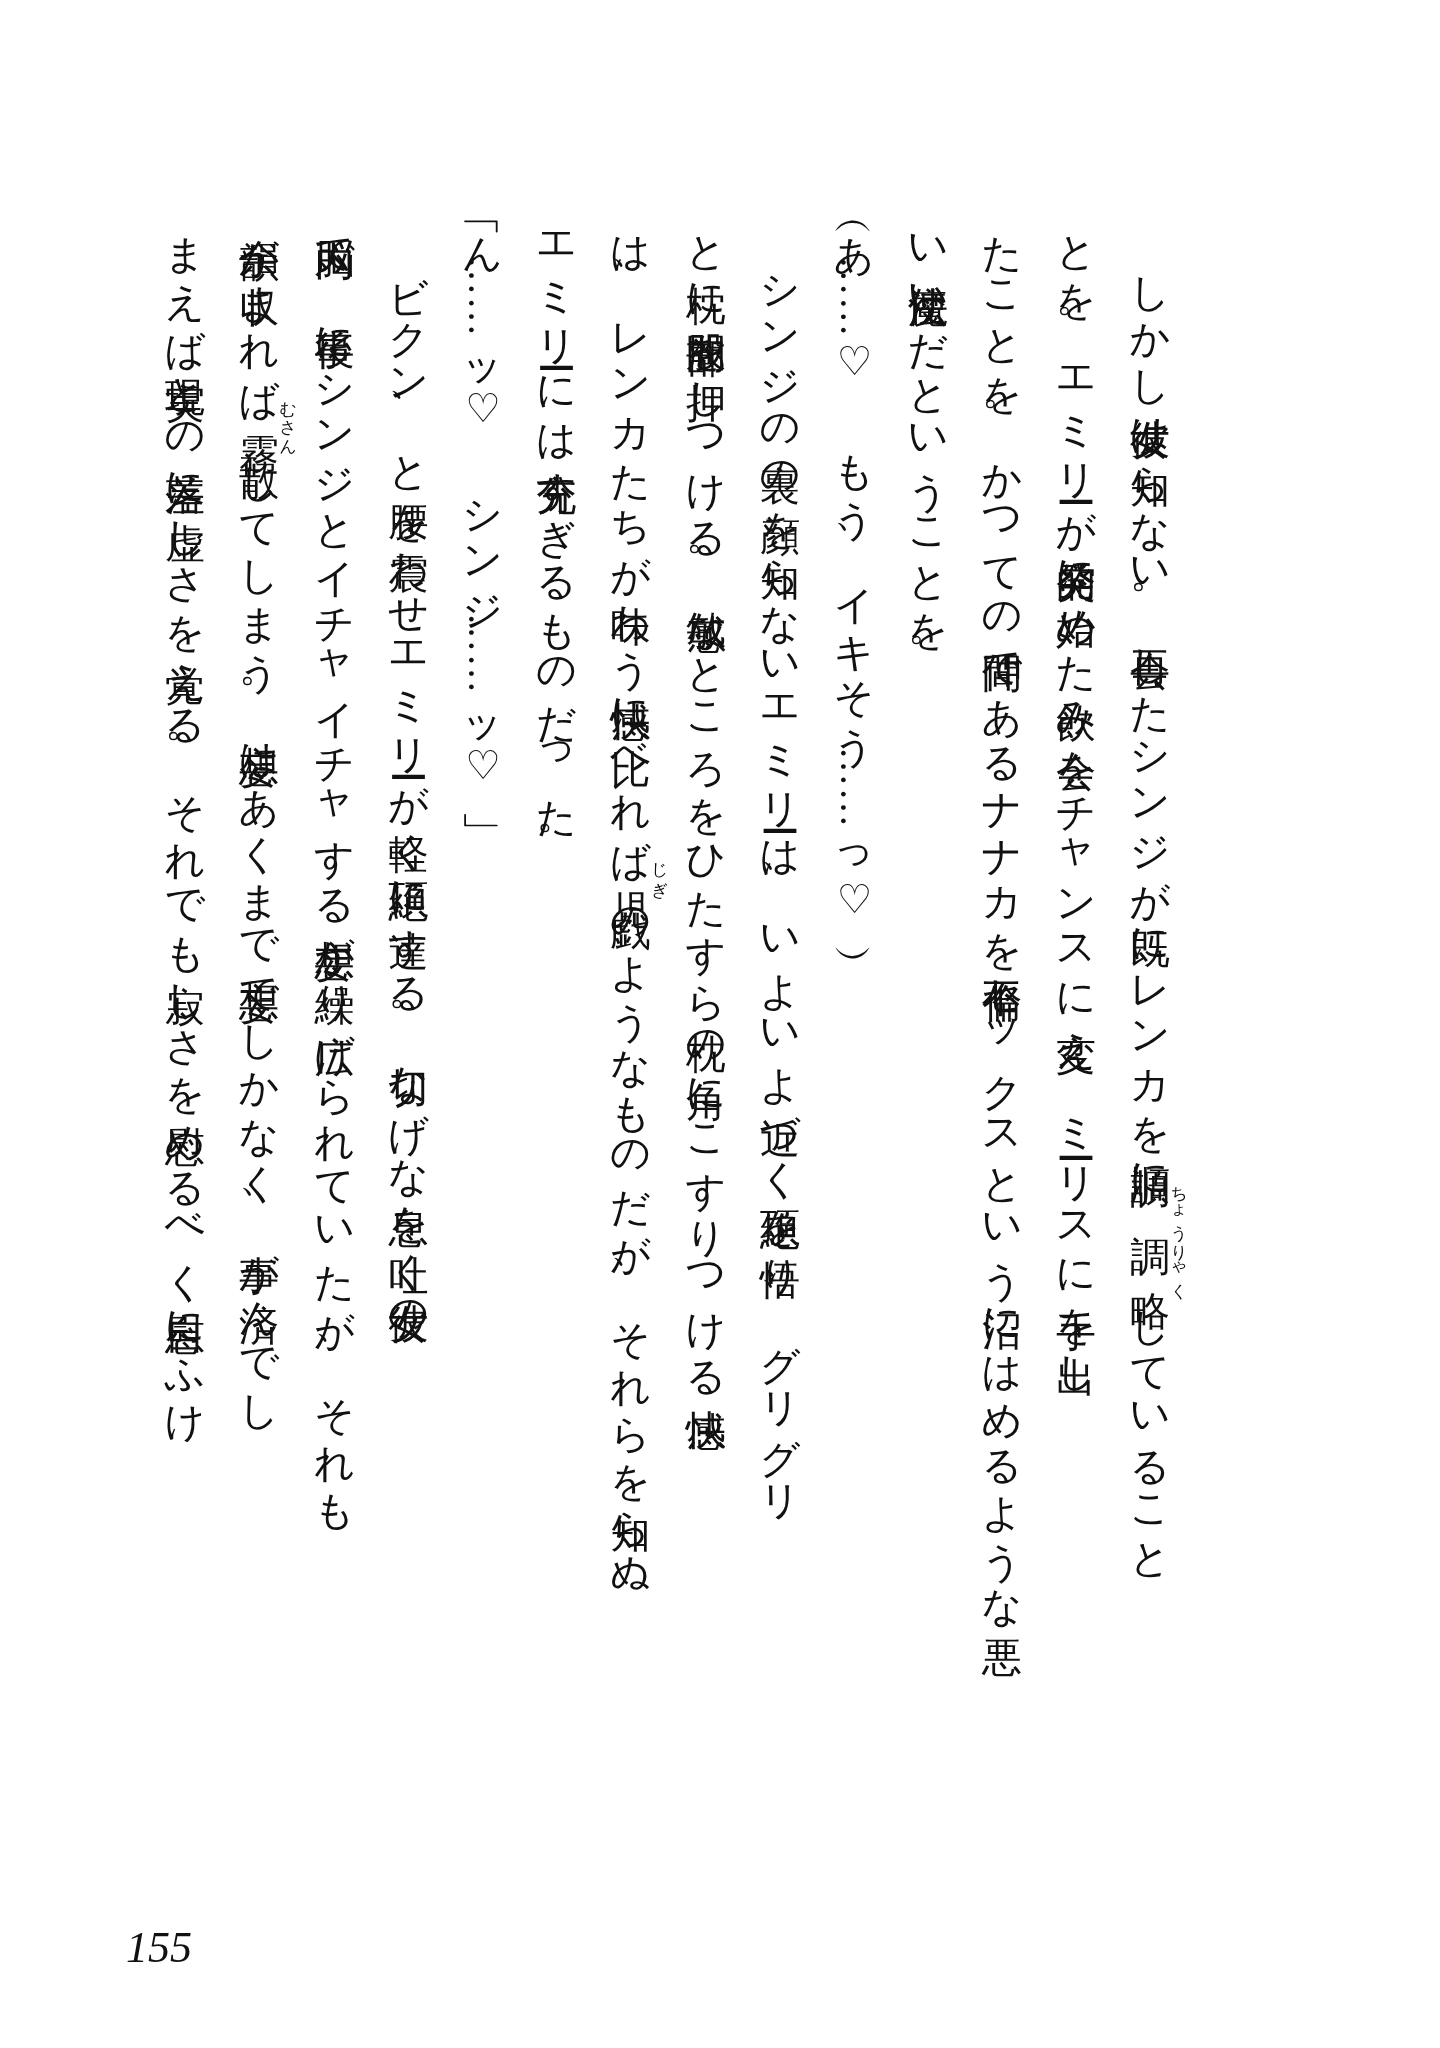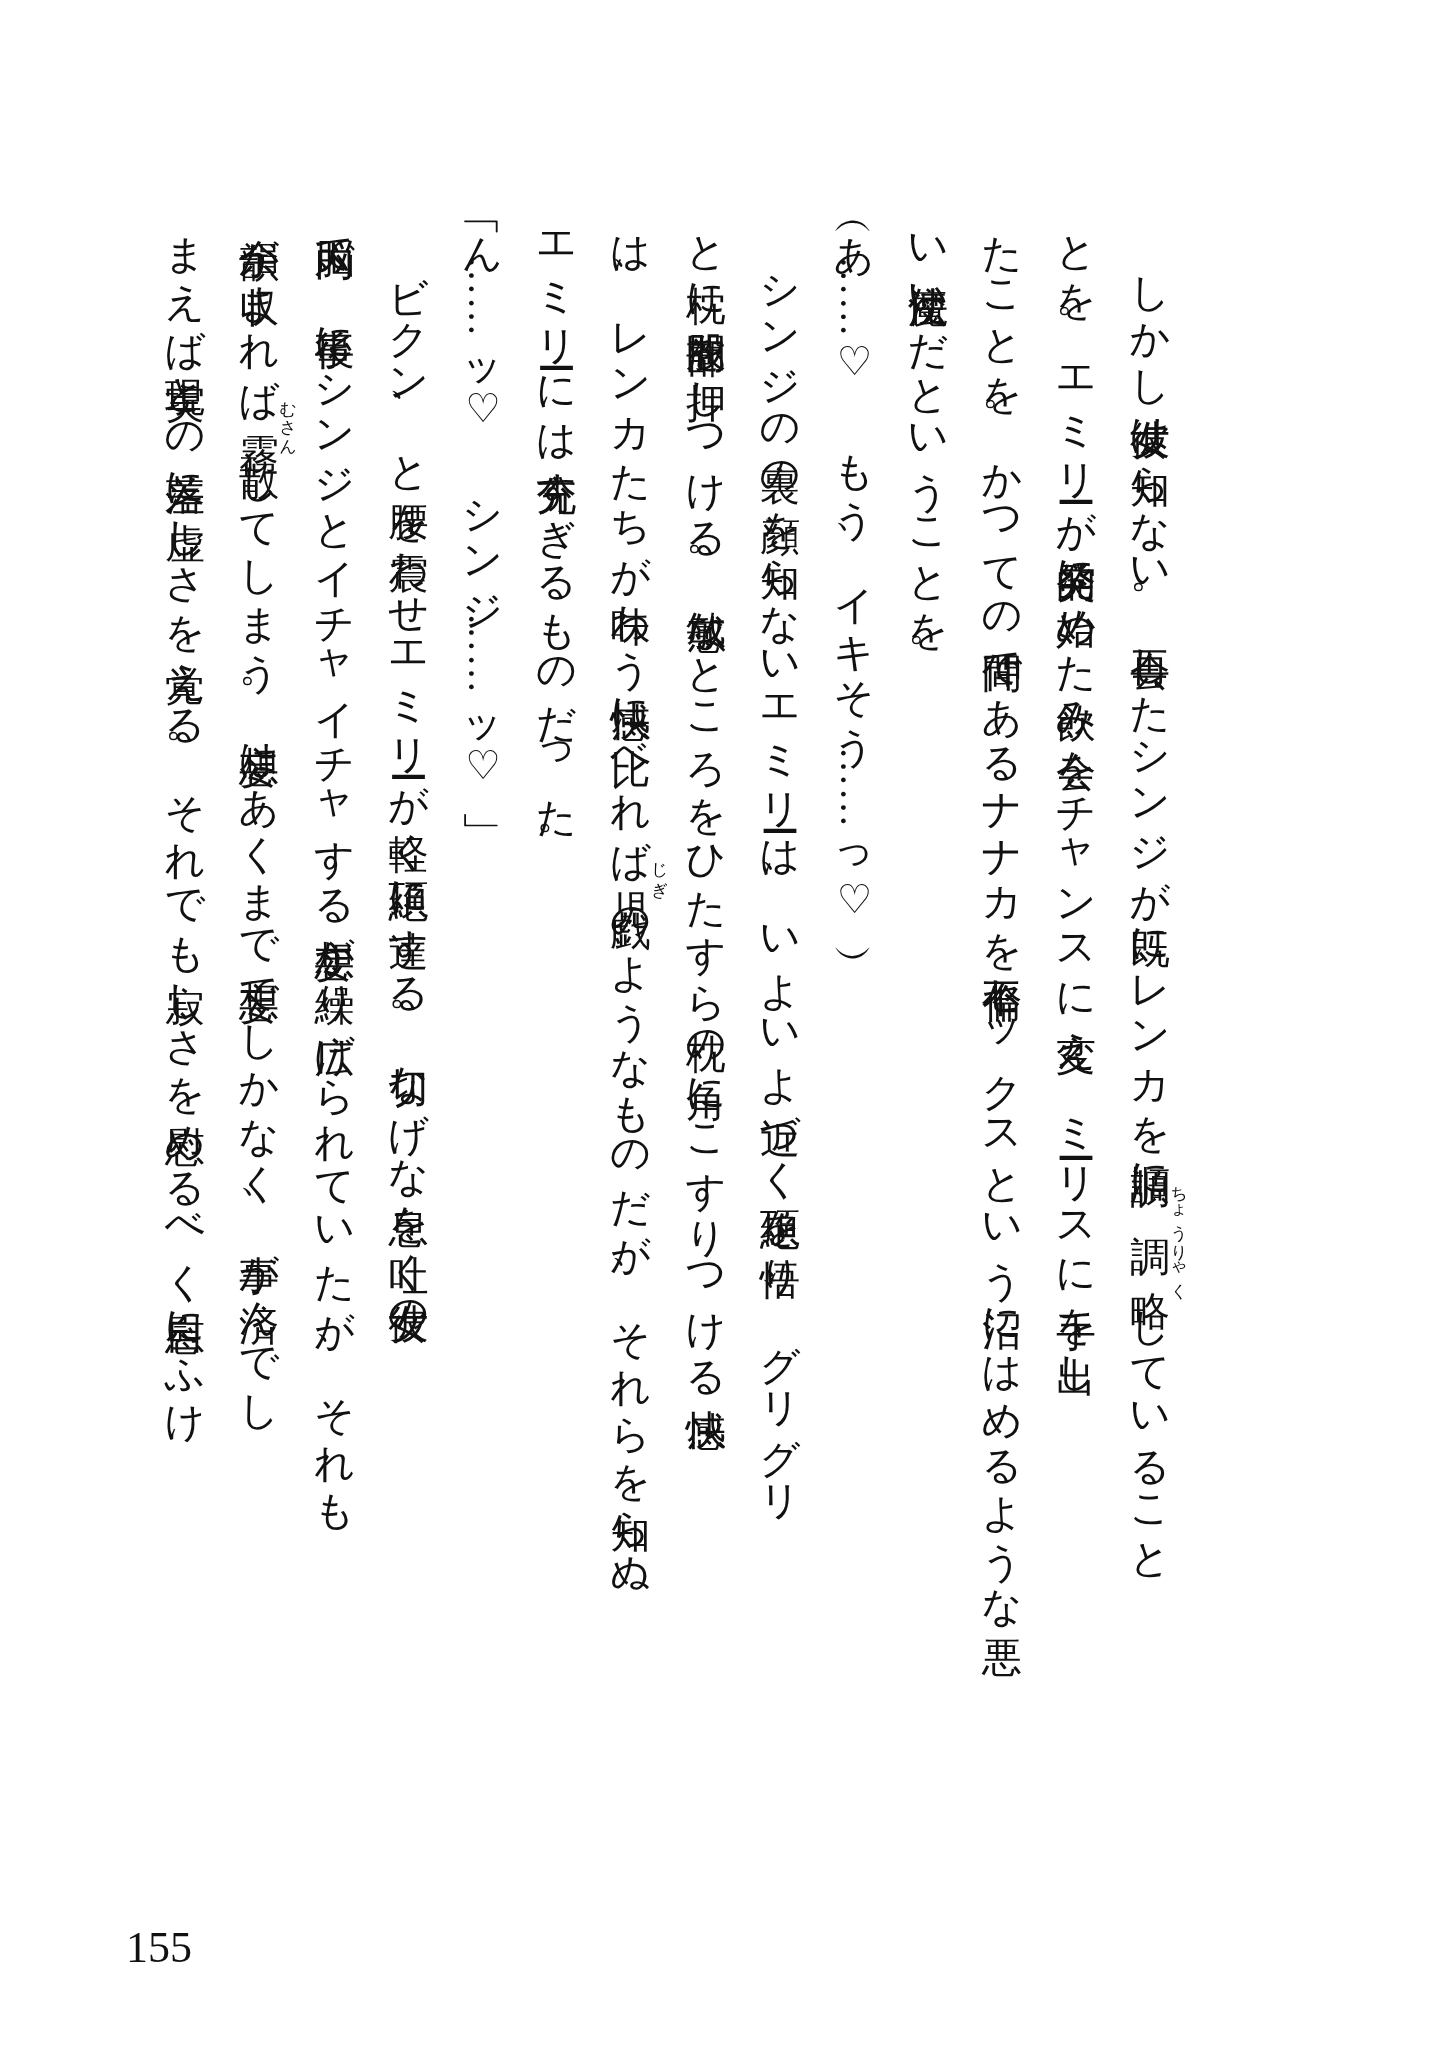--- a/index.html
+++ b/index.html
@@ -44,20 +44,21 @@
   rt {
     font-size: 0.42em;
     letter-spacing: 0;
     font-family: "Liberation Serif", "DejaVu Serif", serif;
   }
   .page-number {
     position: absolute;
     left: 126px;
     top: 1922px;
     font-size: 44px;
+    font-style: italic;
     font-family: "Liberation Serif", "DejaVu Serif", serif;
     color: #111111;
   }
 </style>
 </head>
 <body>
 
 <div class="book-page">
   <div class="text-block">
       <p class="line indent">しかし彼女は知らない。再会したシンジが既にレンカを順調に<ruby>調略<rt>ちょうりゃく</rt></ruby>していること</p>

